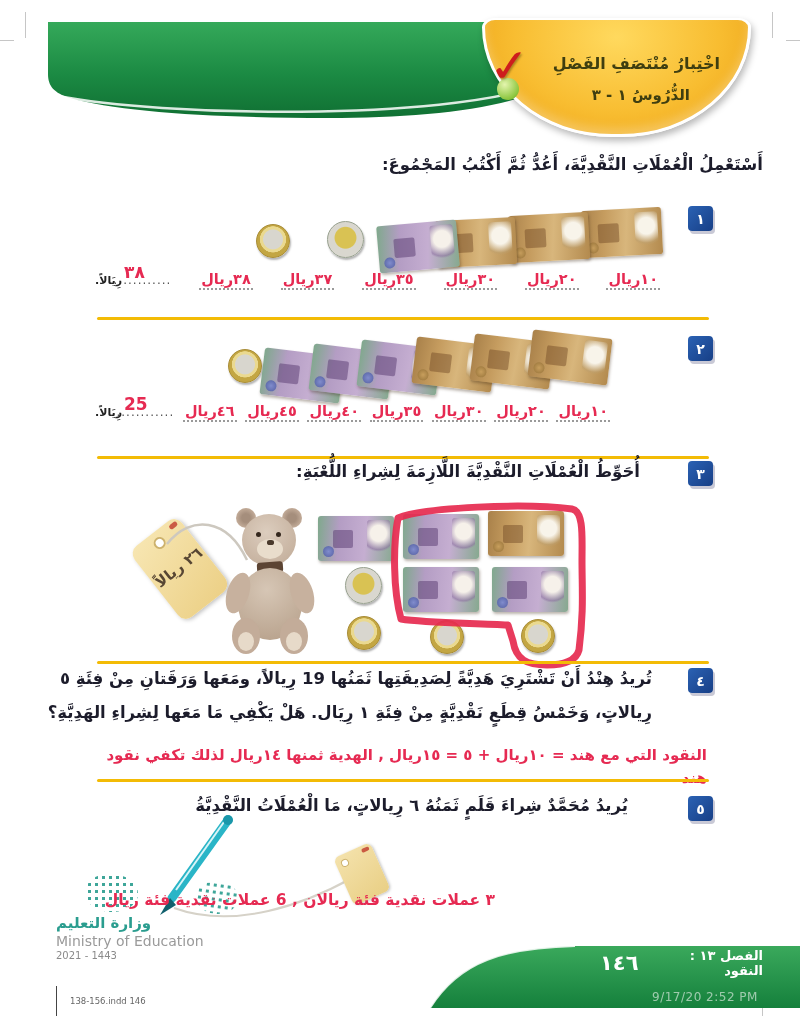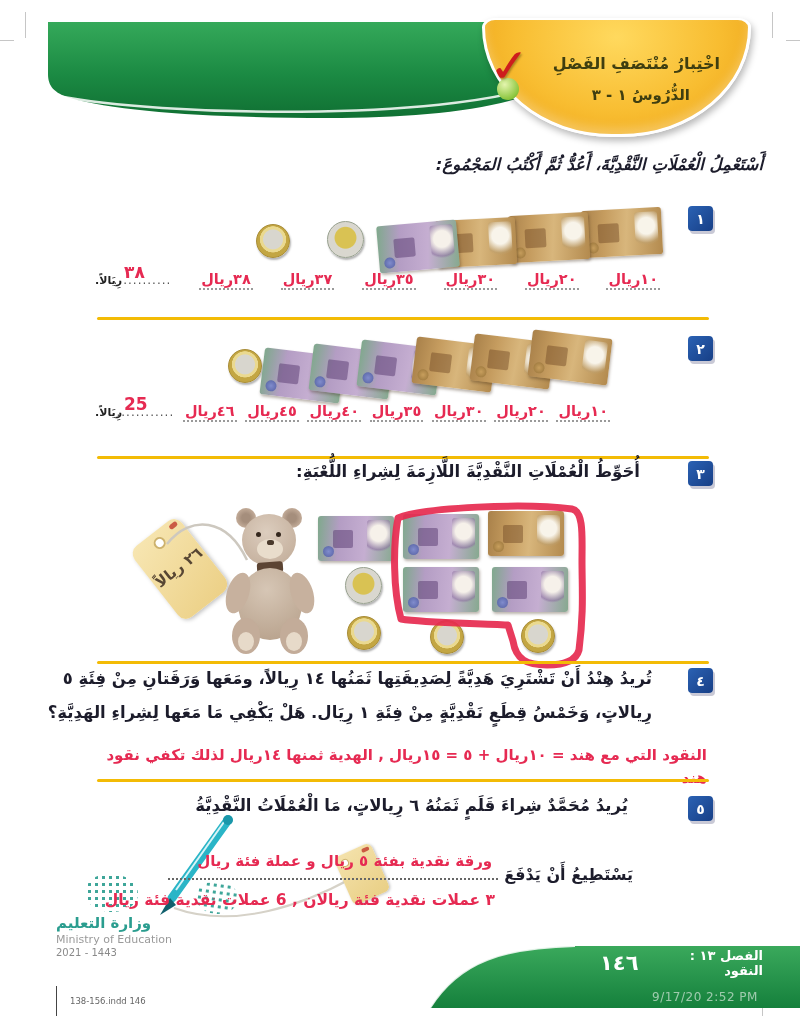--- a/index.html
+++ b/index.html
@@ -104,21 +104,21 @@
     background:linear-gradient(160deg,#f4e2ac,#e9cf85);border-radius:6px;box-shadow:1px 1px 3px rgba(0,0,0,.25);z-index:1;}
   .tagsmall::before{content:"";position:absolute;left:5px;top:5px;width:6px;height:6px;border-radius:50%;background:#fff;border:1.5px solid #cdb26e;}
   .tagsmall::after{content:"";position:absolute;right:3px;top:3px;width:8px;height:4px;border-radius:3px;background:#c0392b;opacity:.8;}
   .z2{z-index:2;}
 
   
   .moedots{position:absolute;background-image:radial-gradient(circle,#2a9d8f 1.6px,transparent 1.9px);
     background-size:7px 7px;opacity:.9;}
   .moe{position:absolute;left:56px;top:914px;line-height:1.25;}
   .moe .ar-logo{font-size:15px;font-weight:700;color:#2a9d8f;direction:rtl;text-align:left;}
-  .moe .en{font-size:11px;color:#9a9a9a;}
+  .moe .en{font-size:14px;color:#9a9a9a;}
   .moe .yr{font-size:10px;color:#8a8a8a;}
   .wave-svg{position:absolute;left:415px;top:938px;}
   .foot-text{position:absolute;left:568px;top:948px;width:195px;display:flex;align-items:center;gap:14px;color:#fff;}
   .foot-text .pgnum{font-size:21px;font-weight:700;margin-left:32px;}
   .foot-text .chap{font-size:13px;font-weight:700;direction:rtl;}
   .stamp{position:absolute;left:652px;top:990px;font-size:12px;color:rgba(228,238,231,.65);letter-spacing:.5px;}
   .indd{position:absolute;left:70px;top:996px;font-size:8.5px;color:#666;}
 </style>
 </head>
 <body>
@@ -145,21 +145,21 @@
   </svg>
   <div class="hbadge">
     <div class="check">
       <i class="ball"></i>
         <span class="mark">✓</span>
     </div>
     <div class="t1">اخْتِبارُ مُنْتَصَفِ الفَصْلِ</div>
     <div class="t2">الدُّرُوسُ ١ - ٣</div>
   </div>
 
-  <div class="qline ar" style="right:37px;top:152px;font-style:italic;">أَسْتَعْمِلُ الْعُمْلَاتِ النَّقْدِيَّةَ، أَعُدُّ ثُمَّ أَكْتُبُ المَجْمُوعَ:</div>
+  <div class="qline ar" style="right:37px;top:152px;">أَسْتَعْمِلُ الْعُمْلَاتِ النَّقْدِيَّةَ، أَعُدُّ ثُمَّ أَكْتُبُ المَجْمُوعَ:</div>
 
   <div class="numbadge" style="top:206px;">١</div>
   <div class="note n10" style="left:582px;top:209px;transform:rotate(-3deg);">
       <i class="pr"></i>
       <i class="art"></i>
       <i class="seal"></i>
     </div>
   <div class="note n10" style="left:509px;top:214px;transform:rotate(-3deg);">
       <i class="pr"></i>
       <i class="art"></i>
@@ -294,43 +294,37 @@
   <div class="coin c1" style="left:430px;top:620px;"></div>
   <div class="coin c1" style="left:521px;top:619px;"></div>
 
   <svg class="scene-svg" width="560" height="178" viewBox="0 0 560 178">
     <path d="M72,44 C96,14 132,18 152,60" stroke="#cdc8bf" stroke-width="2.5" fill="none"></path>
     <path d="M303,18 C330,7 430,3 477,9 C489,11 487,38 487,60 C487,90 489,110 484,150 C481,161 470,165 452,165 C432,165 421,160 418,141 L413,125 C380,123 330,123 306,119 C298,90 298,45 303,18 Z" fill="none" stroke="#e62a4f" stroke-width="7" stroke-linejoin="round" stroke-linecap="round" opacity=".92"></path>
   </svg>
   <div class="sep" style="top:661px;"></div>
 
   <div class="numbadge" style="top:668px;">٤</div>
-  <div class="qline ar" style="right:148px;top:666px;">تُريدُ هِنْدُ أَنْ تَشْتَرِيَ هَدِيَّةً لِصَدِيقَتِها ثَمَنُها ١٤ رِيالاً، ومَعَها وَرَقَتانِ مِنْ فِئَةِ ٥</div>
+  <div class="qline ar" style="right:148px;top:666px;">تُريدُ هِنْدُ أَنْ تَشْتَرِيَ هَدِيَّةً لِصَدِيقَتِها ثَمَنُها 19 رِيالاً، ومَعَها وَرَقَتانِ مِنْ فِئَةِ ٥</div>
   <div class="qline ar" style="right:148px;top:700px;">رِيالاتٍ، وَخَمْسُ قِطَعٍ نَقْدِيَّةٍ مِنْ فِئَةِ ١ رِيَال. هَلْ يَكْفِي مَا مَعَها لِشِراءِ الهَدِيَّةِ؟</div>
   <div class="qline hw" style="left:95px;top:744px;width:612px;direction:rtl;text-align:right;font-size:15px;">النقود التي مع هند = ١٠ريال + ٥ = ١٥ريال , الهدية ثمنها ١٤ريال لذلك تكفي نقود هند</div>
   <div class="sep" style="top:779px;"></div>
 
   <div class="numbadge" style="top:796px;">٥</div>
   <div class="qline ar" style="right:172px;top:793px;">يُريدُ مُحَمَّدٌ شِراءَ قَلَمٍ ثَمَنُهُ ٦ رِيالاتٍ، مَا الْعُمْلَاتُ النَّقْدِيَّةُ</div>
 
   <svg class="penart" width="290" height="120" viewBox="0 0 290 120">
     <line x1="88" y1="8" x2="32" y2="86" stroke="#2ab5c7" stroke-width="9" stroke-linecap="round"></line>
     <line x1="84" y1="10" x2="36" y2="78" stroke="#d9f5f8" stroke-width="2"></line>
     <polygon points="30,86 20,103 36,93" fill="#11606d"></polygon>
     <circle cx="88" cy="8" r="5" fill="#1a97aa"></circle>
     <path d="M34,96 C95,118 165,92 212,66" stroke="#d6d2c8" stroke-width="2" fill="none"></path>
   </svg>
   <div class="tagsmall"></div>
 
-  <div class="ansrow z2" style="right:167px;top:858px;">
-    <span class="ar" style="font-size:16px;">يَسْتَطِيعُ أَنْ يَدْفَعَ</span>
-    <span class="fillline">
-      <span class="hw hwtext">ورقة نقدية بفئة ٥ ريال و عملة فئة ريال</span>
-    </span>
-  </div>
   <div class="qline hw z2" style="left:95px;top:888px;width:400px;direction:rtl;text-align:right;font-size:15.5px;">٣ عملات نقدية فئة ريالان , 6 عملات نقدية فئة ريال</div>
 
   <div class="moedots" style="left:86px;top:874px;width:52px;height:38px;border-radius:45% 55% 50% 50%;"></div>
   <div class="moedots" style="left:196px;top:882px;width:42px;height:32px;border-radius:50% 45% 55% 50%;transform:rotate(8deg);"></div>
   <div class="moe">
     <div class="ar-logo">وزارة التعليم</div>
     <div class="en">Ministry of Education</div>
     <div class="yr">2021 - 1443</div>
   </div>
 

